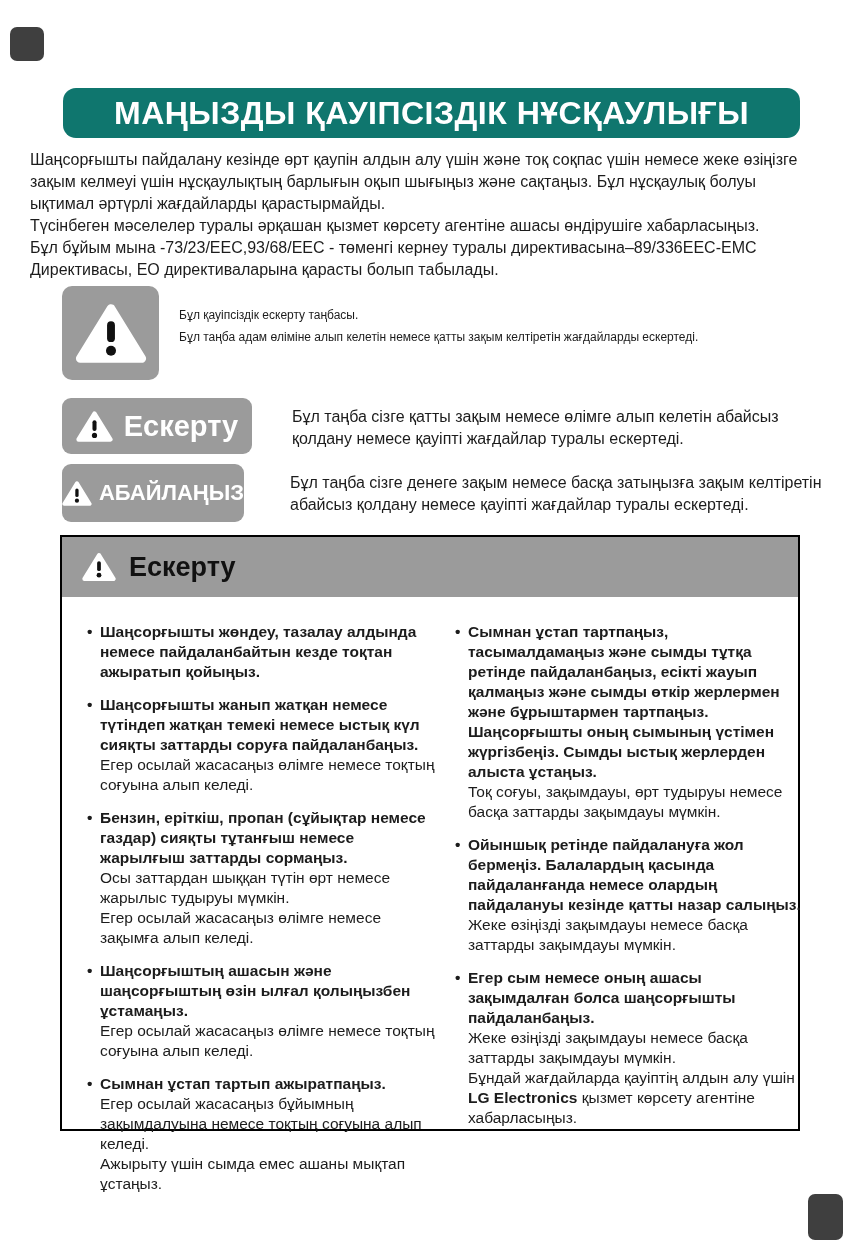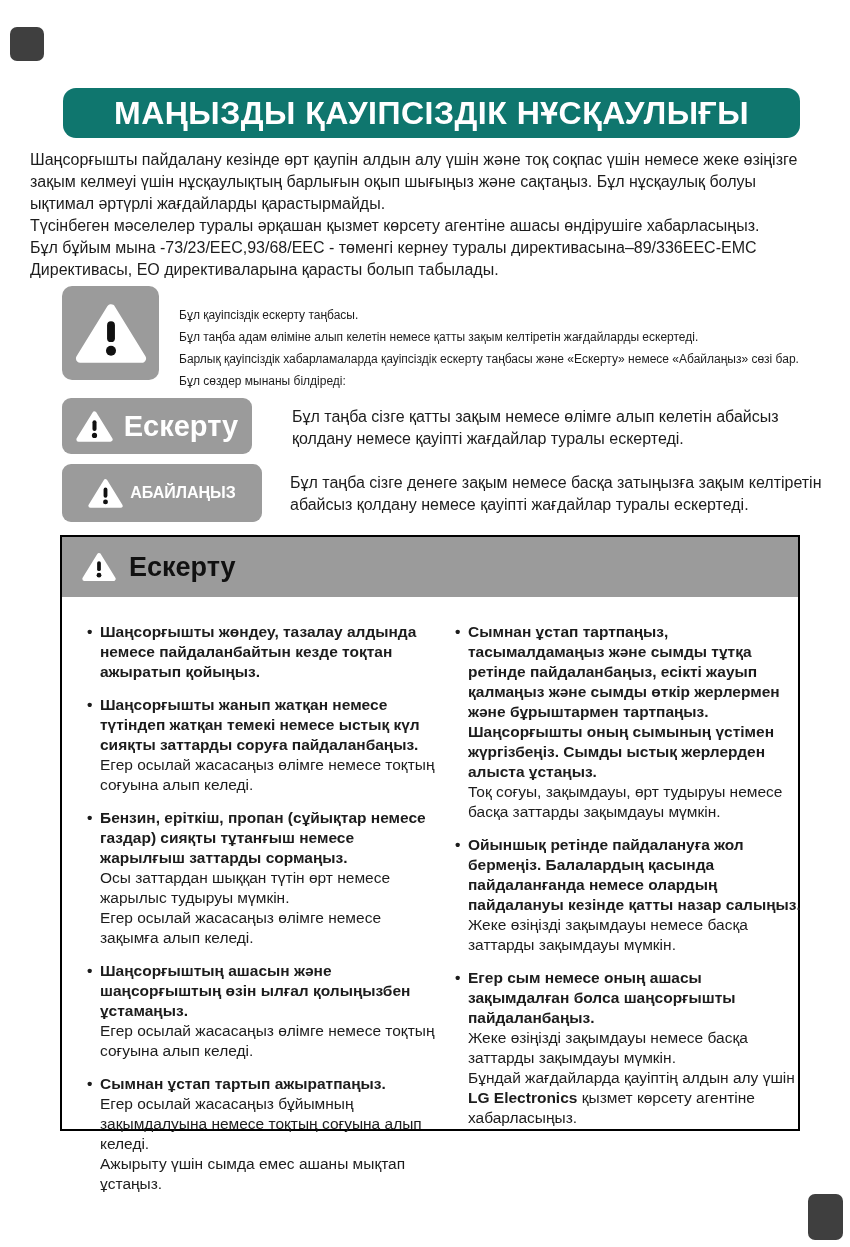--- a/index.html
+++ b/index.html
@@ -26,21 +26,21 @@
                background:#9b9b9b;border-radius:10px;
                display:flex;align-items:center;justify-content:center;}
   .symbol-text{position:absolute;left:179px;top:288px;width:630px;font-size:12px;line-height:22px;margin-top:16px;}
   .symbol-text p{margin:0;}
 
   
   .badge{position:absolute;background:#9b9b9b;border-radius:9px;
          display:flex;align-items:center;justify-content:center;
          color:#ffffff;font-weight:bold;}
   .badge-1{left:62px;top:398px;width:190px;height:56px;font-size:29px;gap:11px;}
-  .badge-2{left:62px;top:464px;width:200px;height:58px;font-size:16px;gap:7px;}
+  .badge-2{left:62px;top:464px;width:182px;height:58px;font-size:22px;gap:7px;}
   .badge-desc{position:absolute;font-size:16px;line-height:22px;margin-left:24px;}
   .badge-desc-1{left:268px;top:406px;width:548px;}
   .badge-desc-2{left:266px;top:472px;width:566px;}
 
   
   .warning-box{position:absolute;left:60px;top:535px;width:740px;height:596px;
                border:2px solid #000000;box-sizing:border-box;background:#ffffff;}
   .box-header{position:absolute;left:0;top:0;right:0;height:60px;background:#9b9b9b;
               display:flex;align-items:center;padding-left:20px;gap:13px;
               color:#111111;font-weight:bold;font-size:27px;}
@@ -80,21 +80,20 @@
   <div class="symbol-icon">
     <svg class="tri-lg" viewBox="0 0 100 88">
       <polygon points="50,9 93,79 7,79" fill="#ffffff" stroke="#ffffff" stroke-width="12" stroke-linejoin="round"></polygon>
       <rect x="44.5" y="27" width="11" height="29" rx="5.5" fill="#111111"></rect>
       <circle cx="50" cy="68" r="7" fill="#111111"></circle>
     </svg>
   </div>
   <div class="symbol-text">
     <p>Бұл қауіпсіздік ескерту таңбасы.</p>
     <p>Бұл таңба адам өліміне алып келетін немесе қатты зақым келтіретін жағдайларды ескертеді.</p>
-    <p>Барлық қауіпсіздік хабарламаларда қауіпсіздік ескерту таңбасы және «Ескерту» немесе «Абайлаңыз» сөзі бар. Бұл сөздер мынаны білдіреді:</p>
   </div>
 
   <div class="badge badge-1">
     <svg class="tri-badge1" viewBox="0 0 100 88">
       <polygon points="50,9 93,79 7,79" fill="#ffffff" stroke="#ffffff" stroke-width="12" stroke-linejoin="round"></polygon>
       <rect x="44.5" y="27" width="11" height="29" rx="5.5" fill="#111111"></rect>
       <circle cx="50" cy="68" r="7" fill="#111111"></circle>
     </svg>
     <span>Ескерту</span>
   </div>

